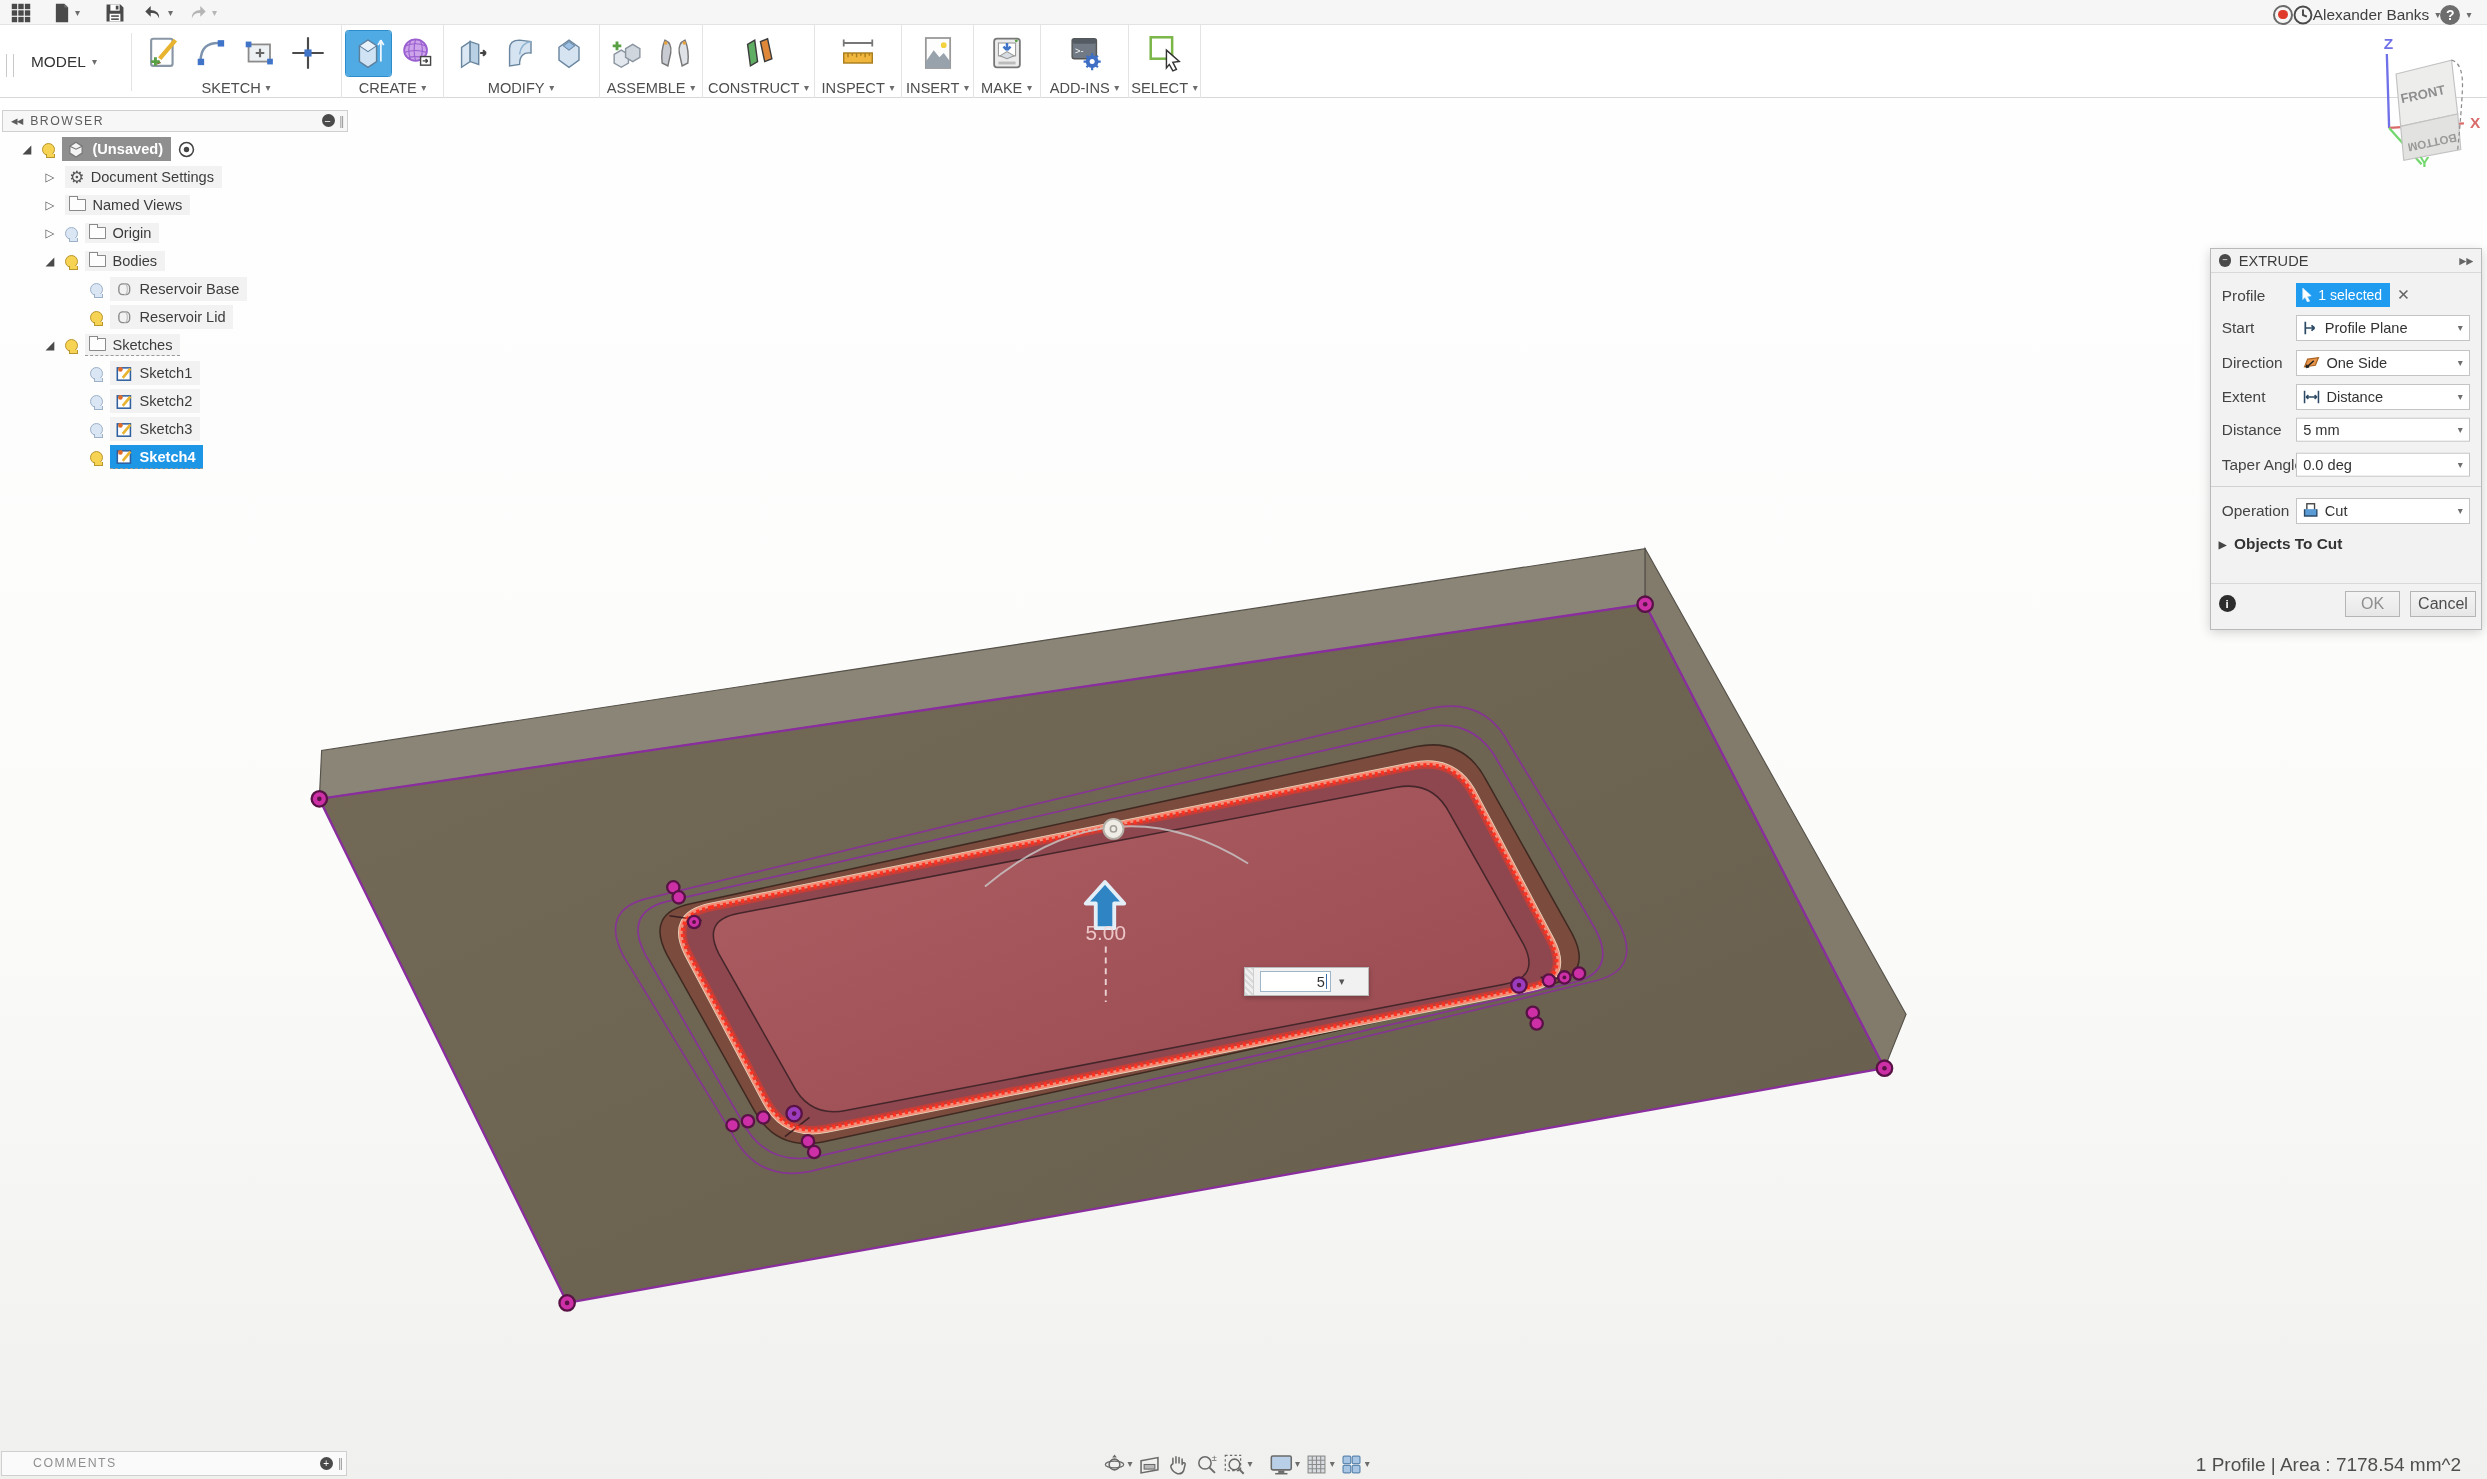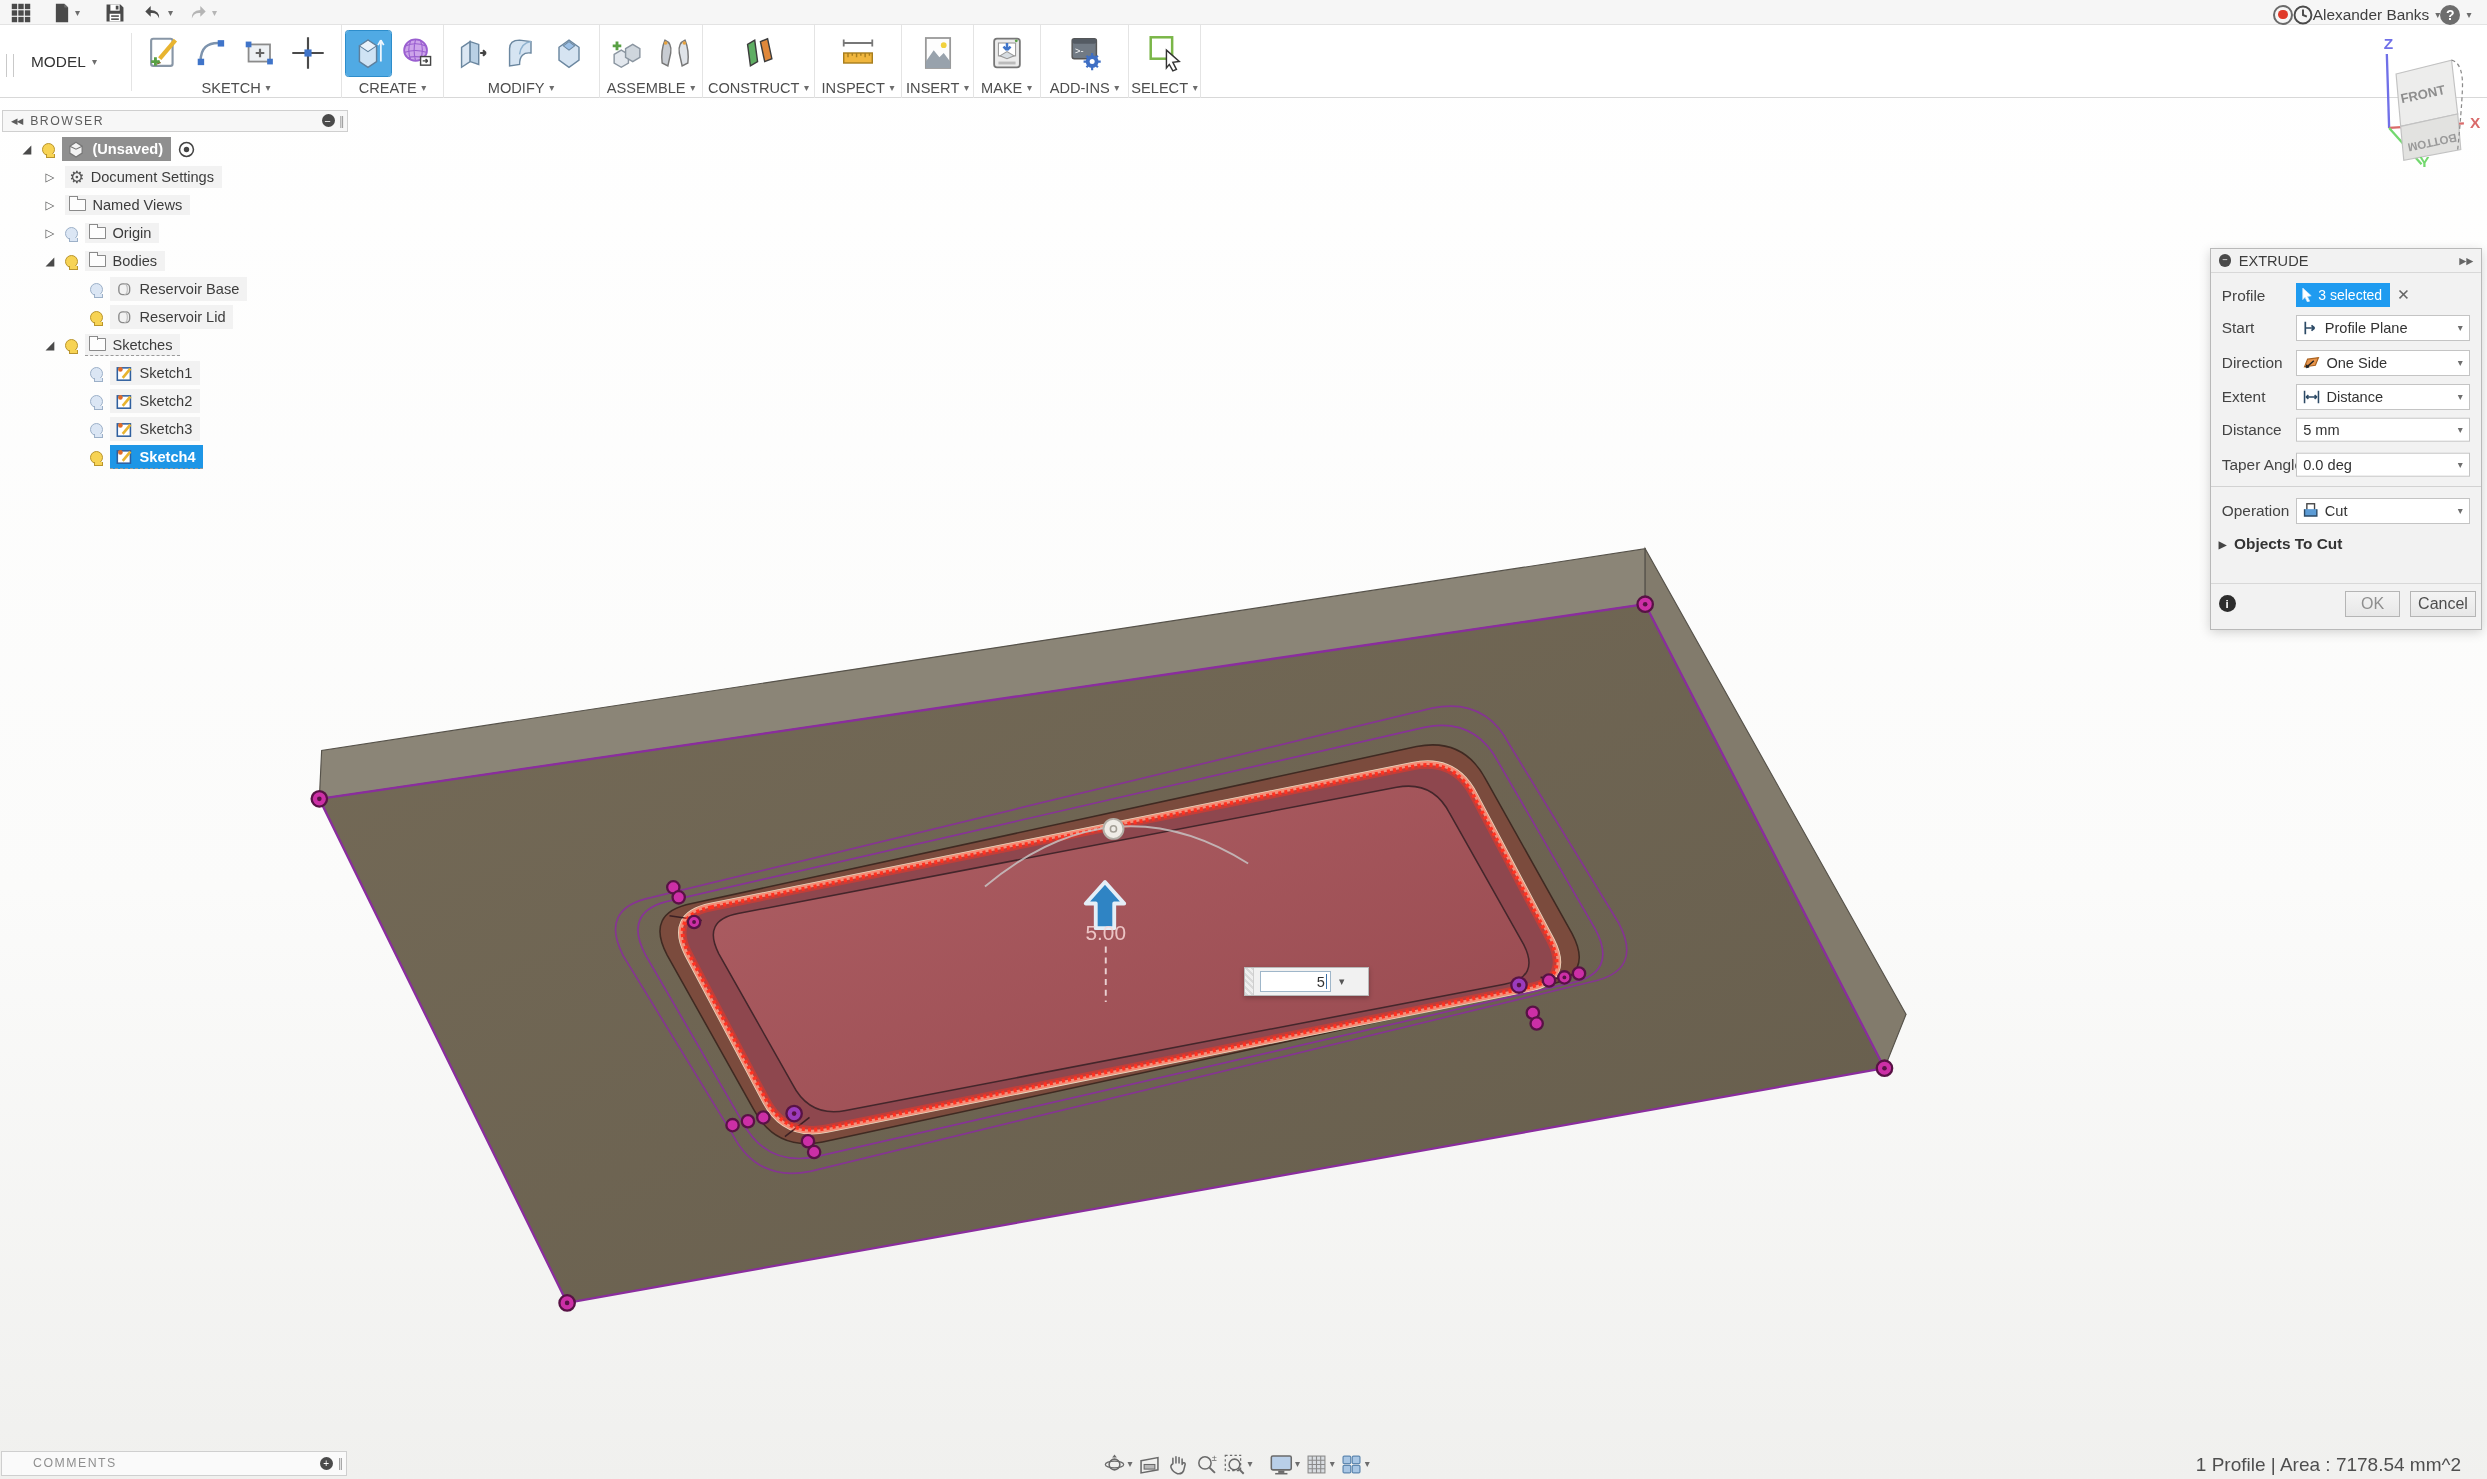--- a/index.html
+++ b/index.html
@@ -604,21 +604,21 @@
       <span>EXTRUDE</span>
       <span style="margin-left:auto;font-size:9.2px;color:#666">▶▶</span>
     </div>
 
     <div class="dlg-row" style="top:31px">
       <span class="dlg-label">Profile</span>
       <span class="abs" style="left:85px;top:3.1px;width:94px;height:24px;background:#1f9bf0;color:#fff;font-size:14px;display:flex;align-items:center;gap:4.6px;padding:0 6.2px">
         <svg width="11.5" height="14" viewBox="0 0 15 18">
             <polygon points="1,0 12,10 7,11 10,17 7,18 4,12 1,15" fill="#fff" stroke="#cfe6f8" stroke-width="1"></polygon>
           </svg>
-        <span>3 selected</span>
+        <span>1 selected</span>
         </span>
       <span class="abs" style="left:186px;top:6.2px;color:#666;font-size:15.4px">✕</span>
     </div>
 
     <div class="dlg-row" style="top:63px">
       <span class="dlg-label">Start</span>
       <span class="dlg-field">
         <svg width="15.4" height="14" viewBox="0 0 20 18">
             <path d="M3,1 V17 M3,9 h12 M15,9 l-4,-3.5 M15,9 l-4,3.5" stroke="#2c4a66" stroke-width="2.2" fill="none"></path>
           </svg>

